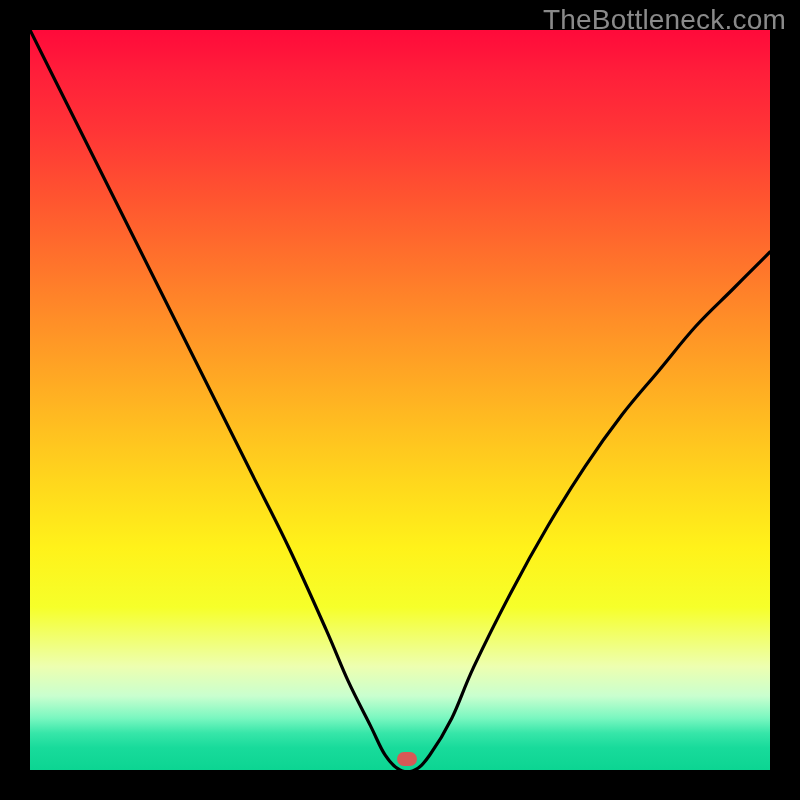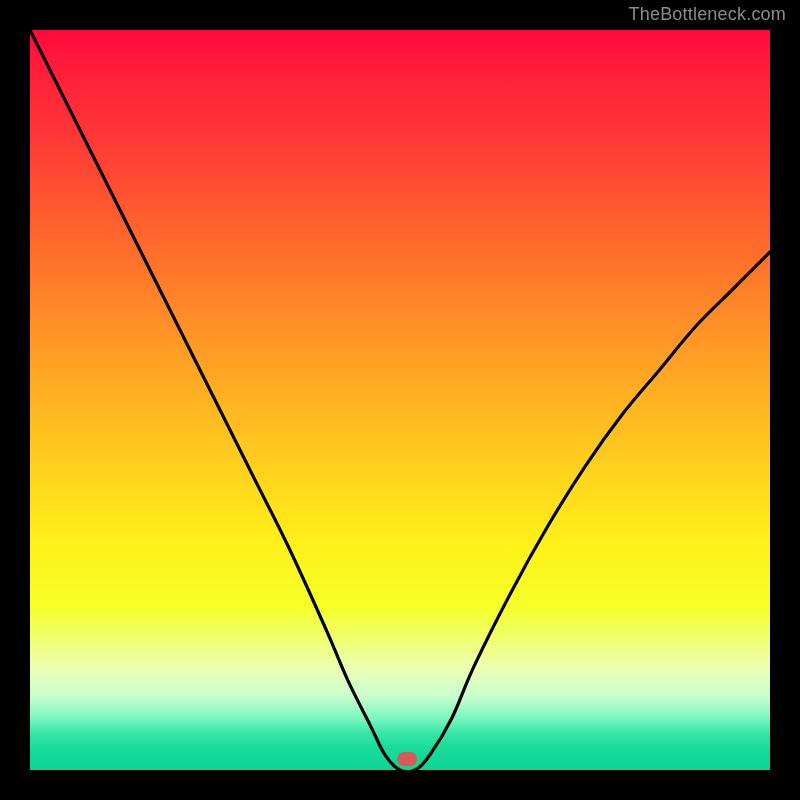--- a/index.html
+++ b/index.html
@@ -61,21 +61,21 @@
     height: 14px;
     border-radius: 7px;
     background: #d65a56;
     transform: translate(-50%, -50%);
   }
   .watermark {
     position: absolute;
     top: 4px;
     right: 14px;
     color: #8a8a8a;
-    font-size: 18px;
+    font-size: 28px;
     letter-spacing: 0.2px;
     font-weight: 500;
   }
 </style>
 </head>
 <body>
 
 <div class="frame">
 
   <div class="watermark">TheBottleneck.com</div>

